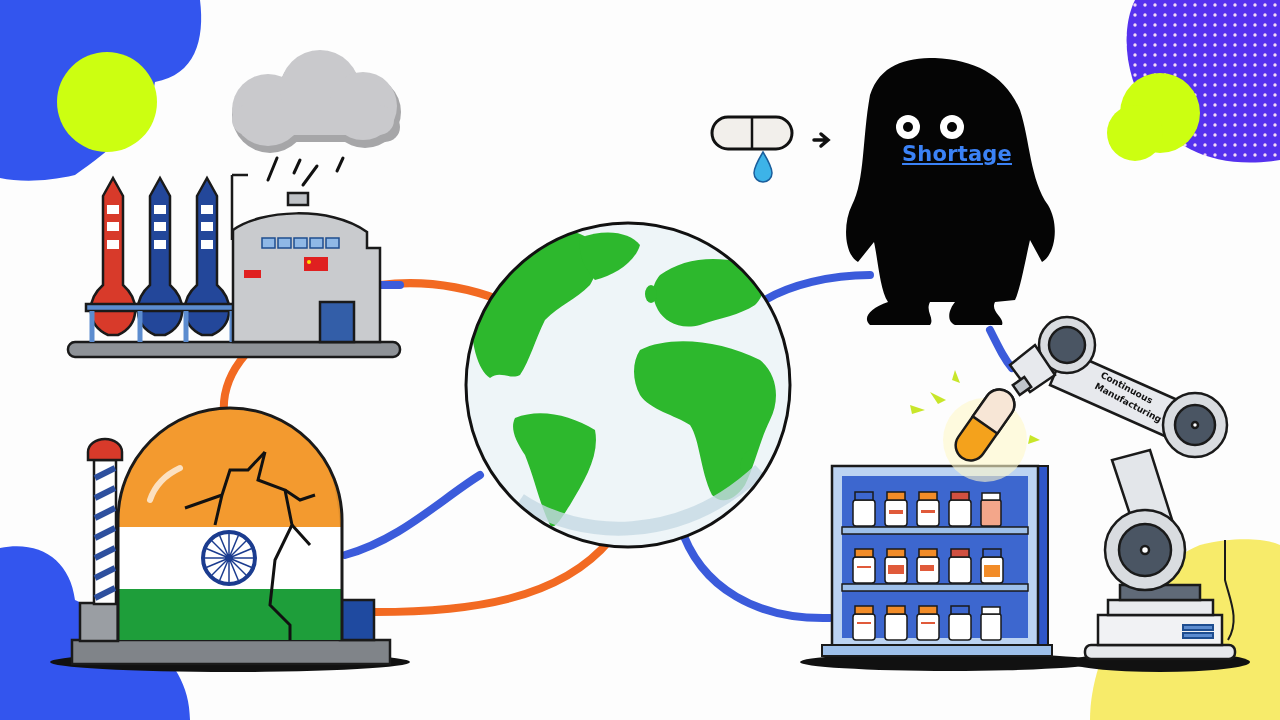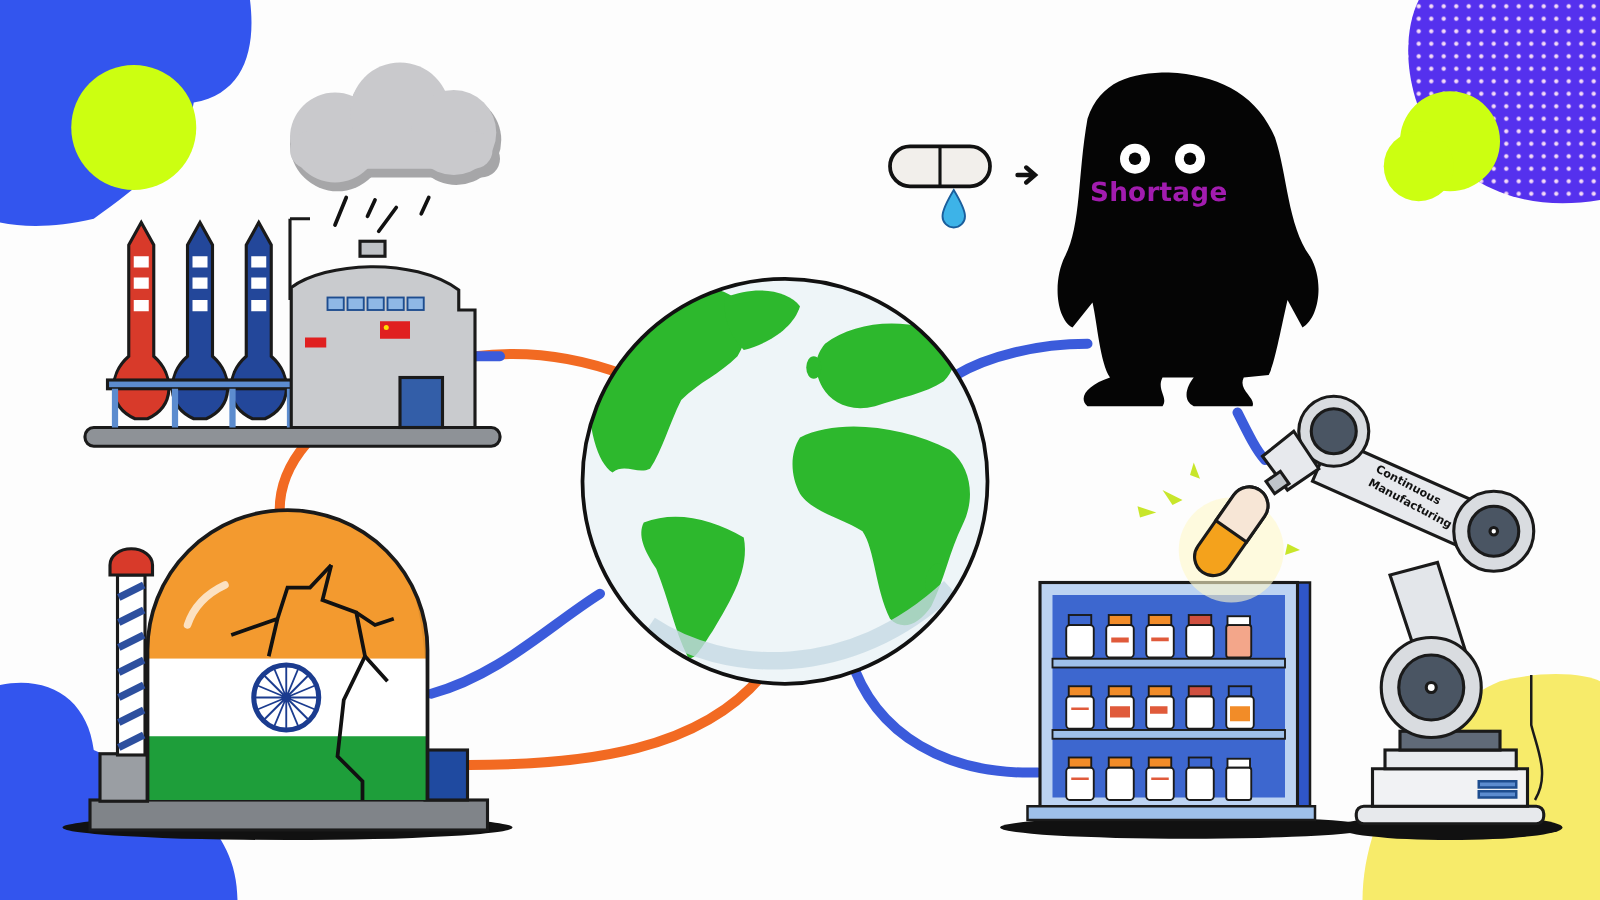--- a/index.html
+++ b/index.html
@@ -1,19 +1,19 @@
 <!DOCTYPE html>
 <html><head>
 <meta charset="utf-8">
 <style>
   html, body { margin:0; padding:0; }
   body { width:1280px; height:720px; overflow:hidden; background:#fdfdfd; position:relative; font-family:"Liberation Sans", sans-serif; }
   .layer { position:absolute; left:0; top:0; }
   .label-text { position:absolute; font-family:"DejaVu Sans", sans-serif; }
-  #shortage-label { left:872px; top:142px; width:140px; text-align:left; color:#a21caf; font-weight:bold; font-size:21px; letter-spacing:0.2px; }
+  #shortage-label { left:872px; top:142px; width:140px; text-align:right; color:#3b82f6; font-weight:bold; font-size:21px; letter-spacing:0.2px;text-decoration:underline; }
 </style>
 </head>
 <body>
 
 <svg class="layer" width="1280" height="720" viewBox="0 0 1280 720" xmlns="http://www.w3.org/2000/svg">
   <defs>
     <pattern id="dots" width="10" height="10" patternUnits="userSpaceOnUse">
       <rect width="10" height="10" fill="#5531ee"></rect>
       <circle cx="5" cy="5" r="1.7" fill="#f3d9f7"></circle>
     </pattern>

